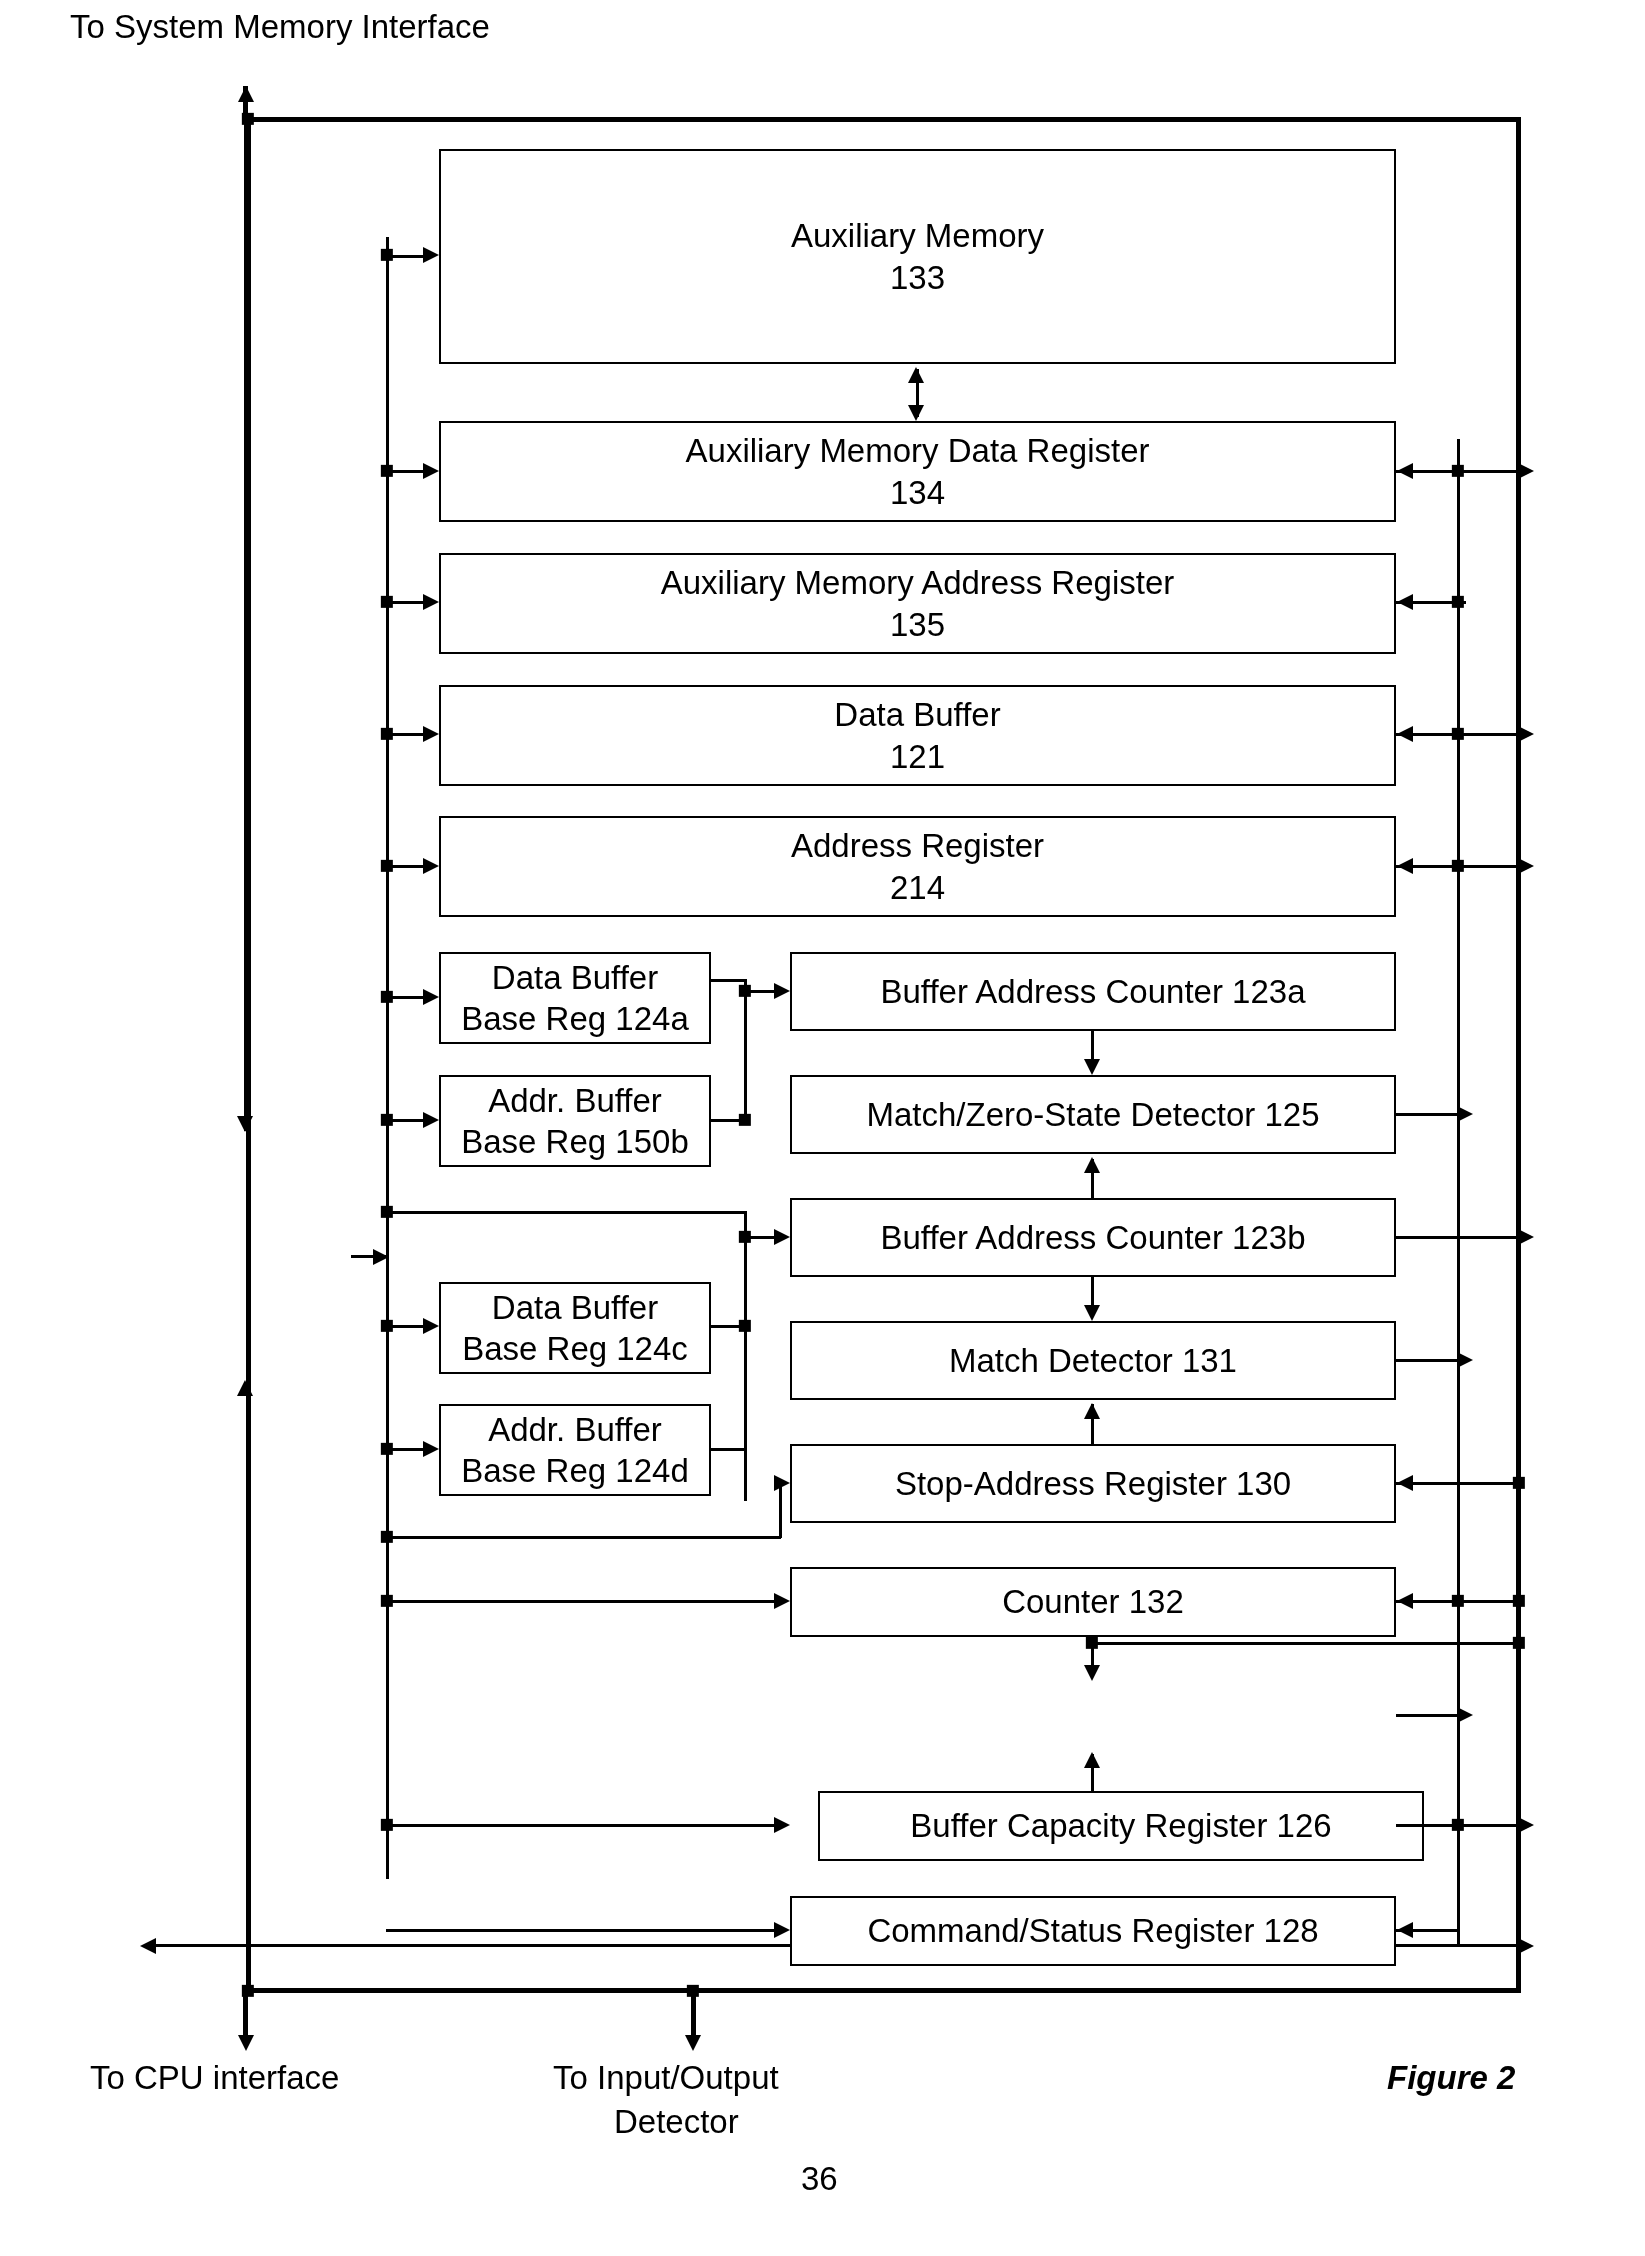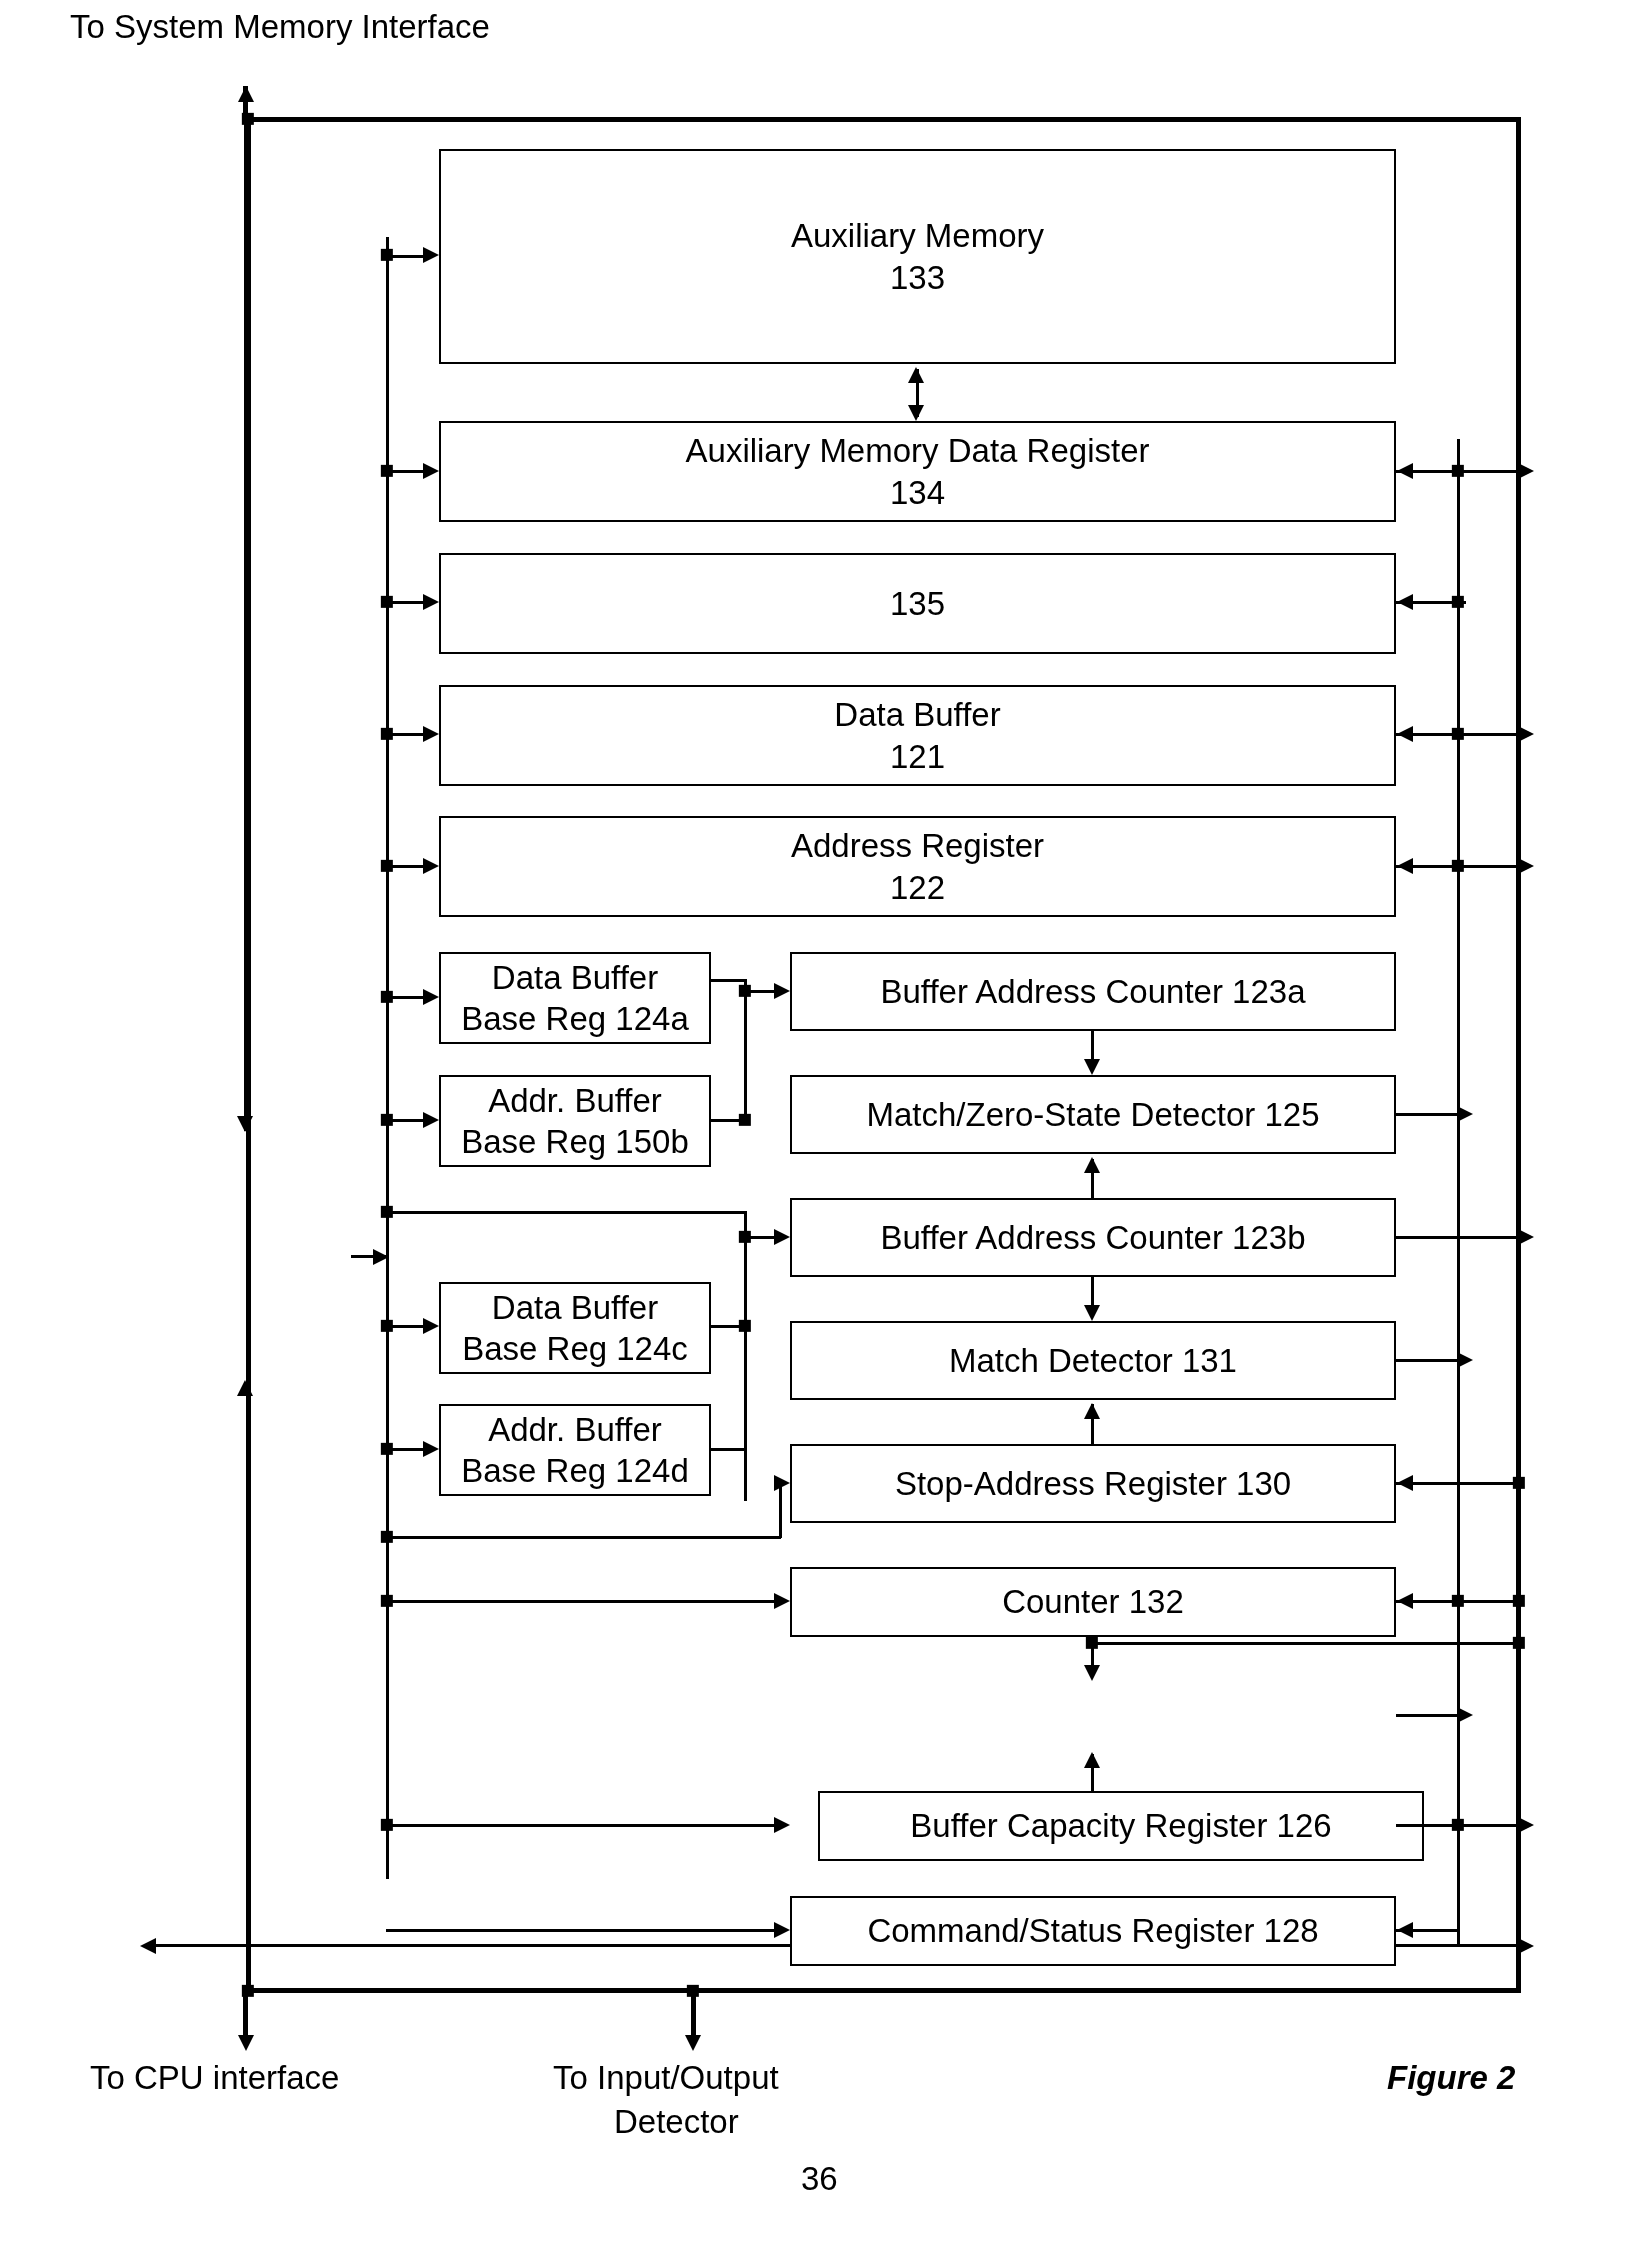--- a/index.html
+++ b/index.html
@@ -151,20 +151,21 @@
   <div class="line hline" style="left:386px; top:470px; width:44px;"></div>
   <div class="node" style="left:387px; top:471px;"></div>
   <div class="arrow-r" style="left:439px; top:471px;"></div>
 
   <div class="line hline" style="left:1396px; top:470px; width:127px;"></div>
   <div class="arrow-l" style="left:1397px; top:471px;"></div>
   <div class="arrow-r" style="left:1534px; top:471px;"></div>
   <div class="node" style="left:1458px; top:471px;"></div>
 
   <div class="box" style="left:439px; top:553px; width:957px; height:101px;">
+    <span>Auxiliary Memory Address Register</span>
     <span>135</span>
   </div>
   <div class="line hline" style="left:386px; top:601px; width:44px;"></div>
   <div class="node" style="left:387px; top:602px;"></div>
   <div class="arrow-r" style="left:439px; top:602px;"></div>
   <div class="line hline" style="left:1396px; top:601px; width:70px;"></div>
   <div class="arrow-l" style="left:1397px; top:602px;"></div>
   <div class="node" style="left:1458px; top:602px;"></div>
 
   <div class="box" style="left:439px; top:685px; width:957px; height:101px;">
@@ -174,21 +175,21 @@
   <div class="line hline" style="left:386px; top:733px; width:44px;"></div>
   <div class="node" style="left:387px; top:734px;"></div>
   <div class="arrow-r" style="left:439px; top:734px;"></div>
   <div class="line hline" style="left:1396px; top:733px; width:127px;"></div>
   <div class="arrow-l" style="left:1397px; top:734px;"></div>
   <div class="arrow-r" style="left:1534px; top:734px;"></div>
   <div class="node" style="left:1458px; top:734px;"></div>
 
   <div class="box" style="left:439px; top:816px; width:957px; height:101px;">
     <span>Address Register</span>
-    <span>122</span>
+    <span>214</span>
   </div>
   <div class="line hline" style="left:386px; top:865px; width:44px;"></div>
   <div class="node" style="left:387px; top:866px;"></div>
   <div class="arrow-r" style="left:439px; top:866px;"></div>
   <div class="line hline" style="left:1396px; top:865px; width:127px;"></div>
   <div class="arrow-l" style="left:1397px; top:866px;"></div>
   <div class="arrow-r" style="left:1534px; top:866px;"></div>
   <div class="node" style="left:1458px; top:866px;"></div>
 
   <div class="box" style="left:439px; top:952px; width:272px; height:92px;">

